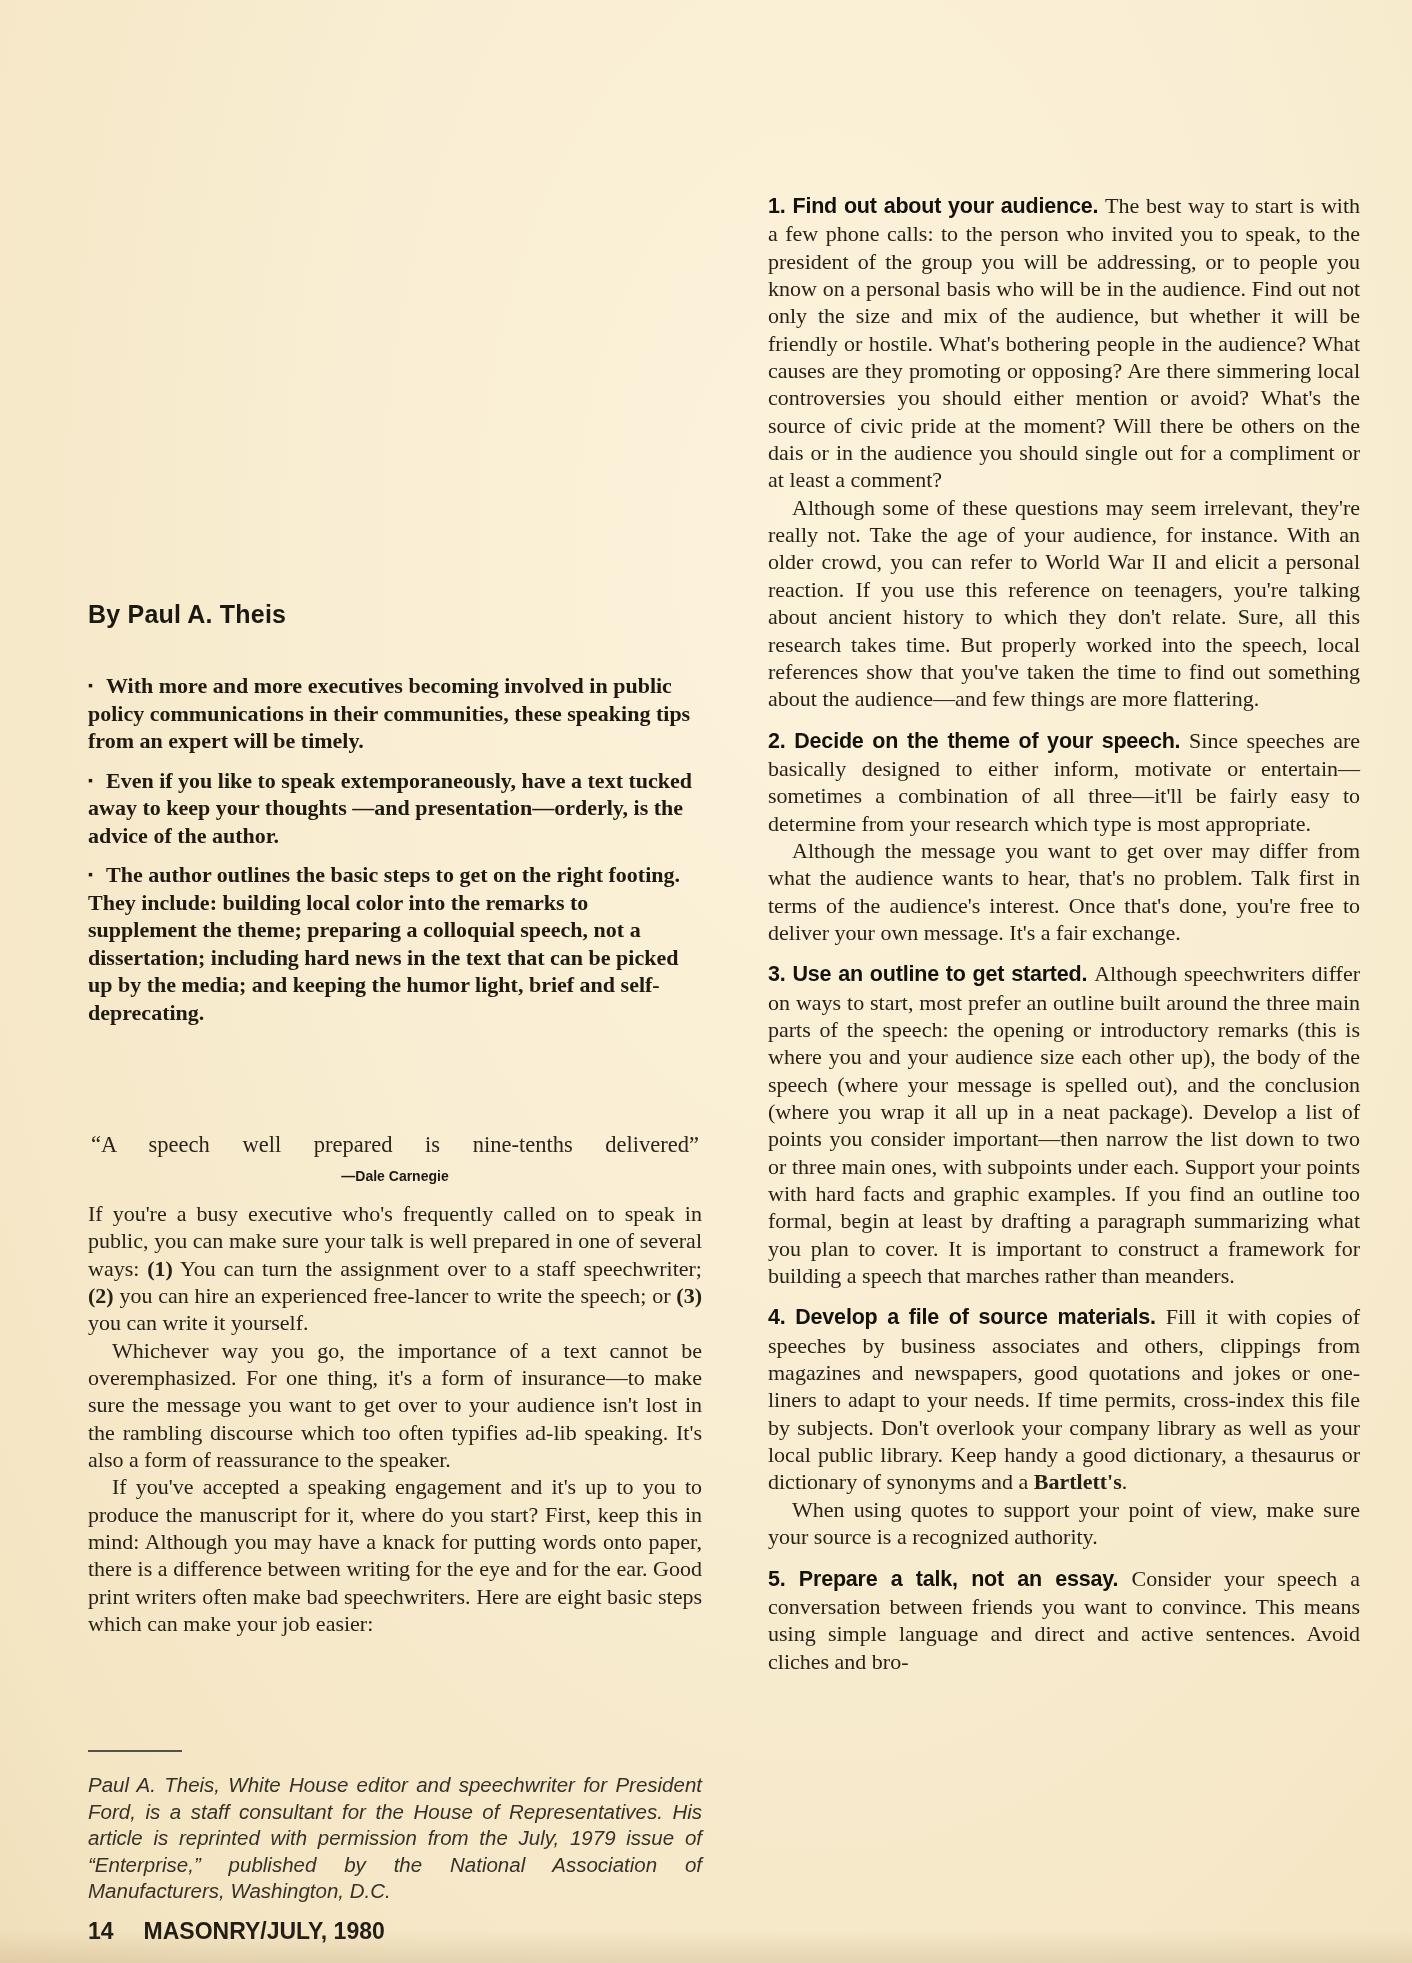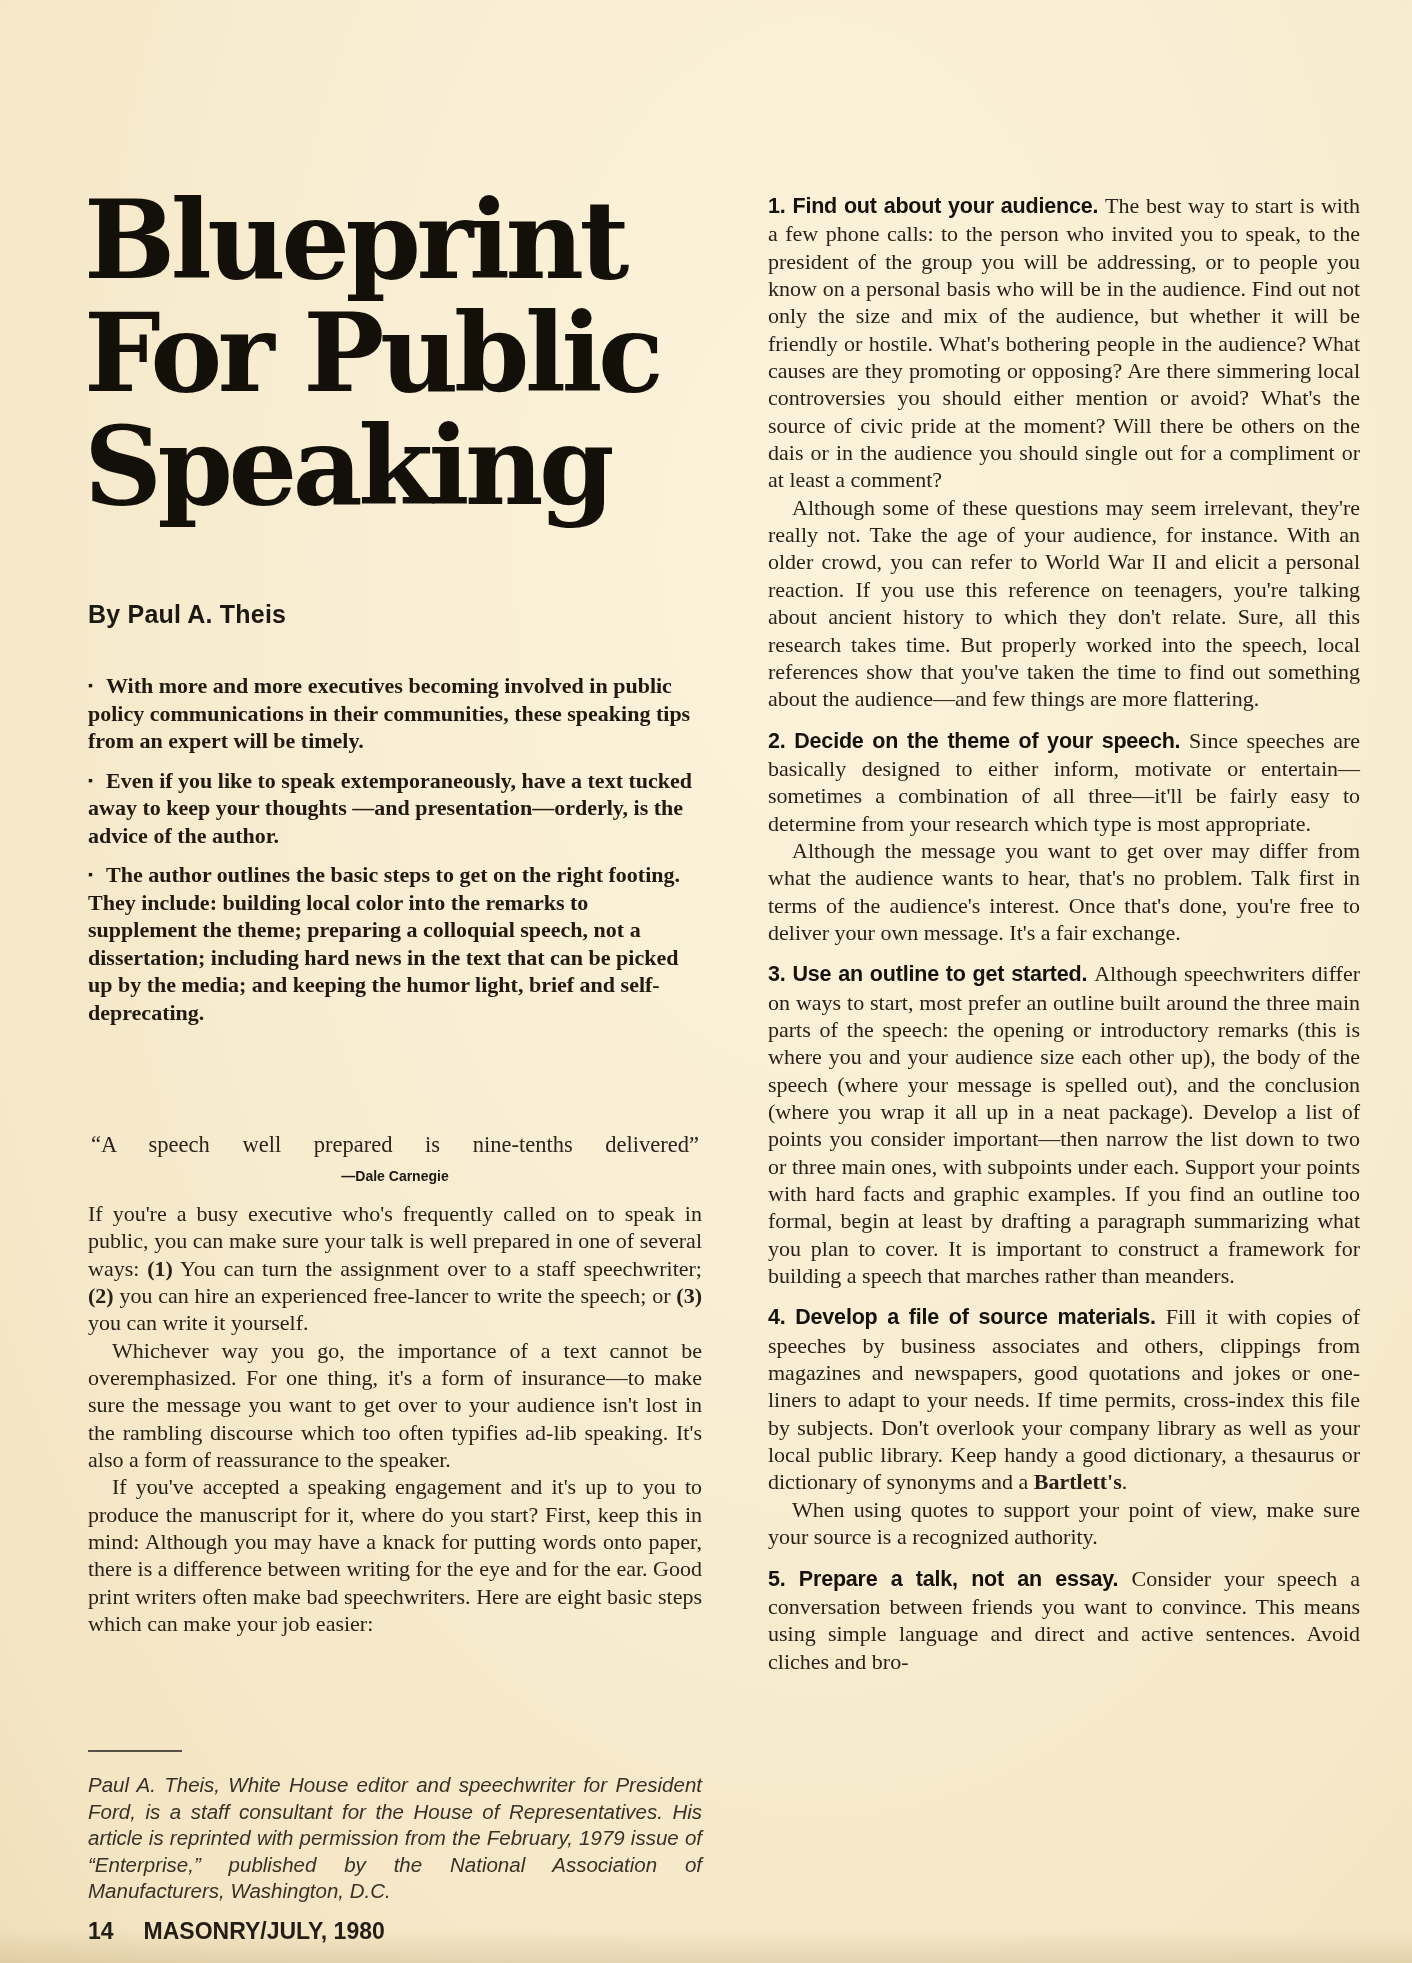--- a/index.html
+++ b/index.html
@@ -85,25 +85,20 @@
     font-size: 23px; color: #221d15;
   }
   .footer .pg { margin-right: 30px; }
 </style>
 </head>
 <body>
 
 <div class="page">
 
   <div class="col col-left">
-    <h1 class="title">
-      <span>Blueprint</span>
-      <span>For Public</span>
-      <span>Speaking</span>
-    </h1>
 
     <div class="byline">By Paul A. Theis</div>
 
     <div class="deck">
         <p class="deck-item"><span class="sq">▪</span>With more and more executives becoming involved in public policy communications in their communities, these speaking tips from an expert will be timely.</p>
         <p class="deck-item"><span class="sq">▪</span>Even if you like to speak extemporaneously, have a text tucked away to keep your thoughts —and presentation—orderly, is the advice of the author.</p>
         <p class="deck-item"><span class="sq">▪</span>The author outlines the basic steps to get on the right footing. They include: building local color into the remarks to supplement the theme; preparing a colloquial speech, not a dissertation; including hard news in the text that can be picked up by the media; and keeping the humor light, brief and self-deprecating.</p>
       </div>
 
     <div class="quote">
@@ -111,21 +106,21 @@
       <p class="quote-attr">—Dale Carnegie</p>
     </div>
 
     <div class="intro">
         <p class="body-p">If you're a busy executive who's frequently called on to speak in public, you can make sure your talk is well prepared in one of several ways: <b>(1)</b> You can turn the assignment over to a staff speechwriter; <b>(2)</b> you can hire an experienced free-lancer to write the speech; or <b>(3)</b> you can write it yourself.</p>
         <p class="body-p indent">Whichever way you go, the importance of a text cannot be overemphasized. For one thing, it's a form of insurance—to make sure the message you want to get over to your audience isn't lost in the rambling discourse which too often typifies ad-lib speaking. It's also a form of reassurance to the speaker.</p>
         <p class="body-p indent">If you've accepted a speaking engagement and it's up to you to produce the manuscript for it, where do you start? First, keep this in mind: Although you may have a knack for putting words onto paper, there is a difference between writing for the eye and for the ear. Good print writers often make bad speechwriters. Here are eight basic steps which can make your job easier:</p>
       </div>
 
     <div class="rule"></div>
-    <p class="footnote">Paul A. Theis, White House editor and speechwriter for President Ford, is a staff consultant for the House of Representatives. His article is reprinted with permission from the February, 1979 issue of “Enterprise,” published by the National Association of Manufacturers, Washington, D.C.</p>
+    <p class="footnote">Paul A. Theis, White House editor and speechwriter for President Ford, is a staff consultant for the House of Representatives. His article is reprinted with permission from the July, 1979 issue of “Enterprise,” published by the National Association of Manufacturers, Washington, D.C.</p>
   </div>
 
   <div class="col col-right">
       <div class="step">
         <p class="body-p"><b class="step-head">1. Find out about your audience. </b>The best way to start is with a few phone calls: to the person who invited you to speak, to the president of the group you will be addressing, or to people you know on a personal basis who will be in the audience. Find out not only the size and mix of the audience, but whether it will be friendly or hostile. What's bothering people in the audience? What causes are they promoting or opposing? Are there simmering local controversies you should either mention or avoid? What's the source of civic pride at the moment? Will there be others on the dais or in the audience you should single out for a compliment or at least a comment?</p>
         <p class="body-p indent">Although some of these questions may seem irrelevant, they're really not. Take the age of your audience, for instance. With an older crowd, you can refer to World War II and elicit a personal reaction. If you use this reference on teenagers, you're talking about ancient history to which they don't relate. Sure, all this research takes time. But properly worked into the speech, local references show that you've taken the time to find out something about the audience—and few things are more flattering.</p>
       </div>
       <div class="step">
         <p class="body-p"><b class="step-head">2. Decide on the theme of your speech. </b>Since speeches are basically designed to either inform, motivate or entertain—sometimes a combination of all three—it'll be fairly easy to determine from your research which type is most appropriate.</p>
         <p class="body-p indent">Although the message you want to get over may differ from what the audience wants to hear, that's no problem. Talk first in terms of the audience's interest. Once that's done, you're free to deliver your own message. It's a fair exchange.</p>

